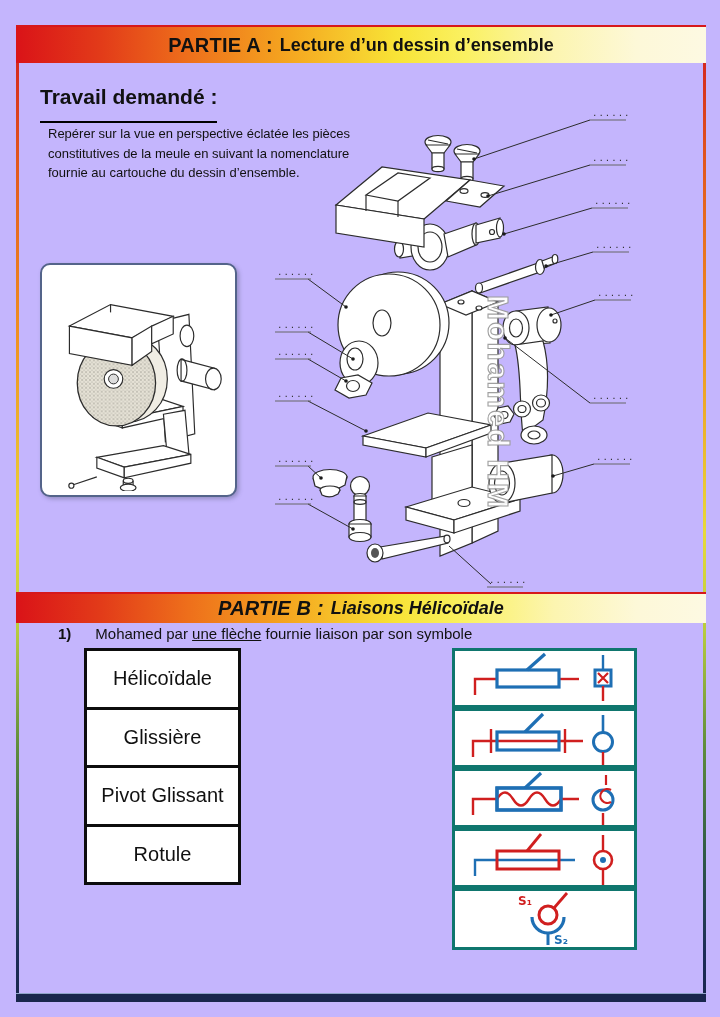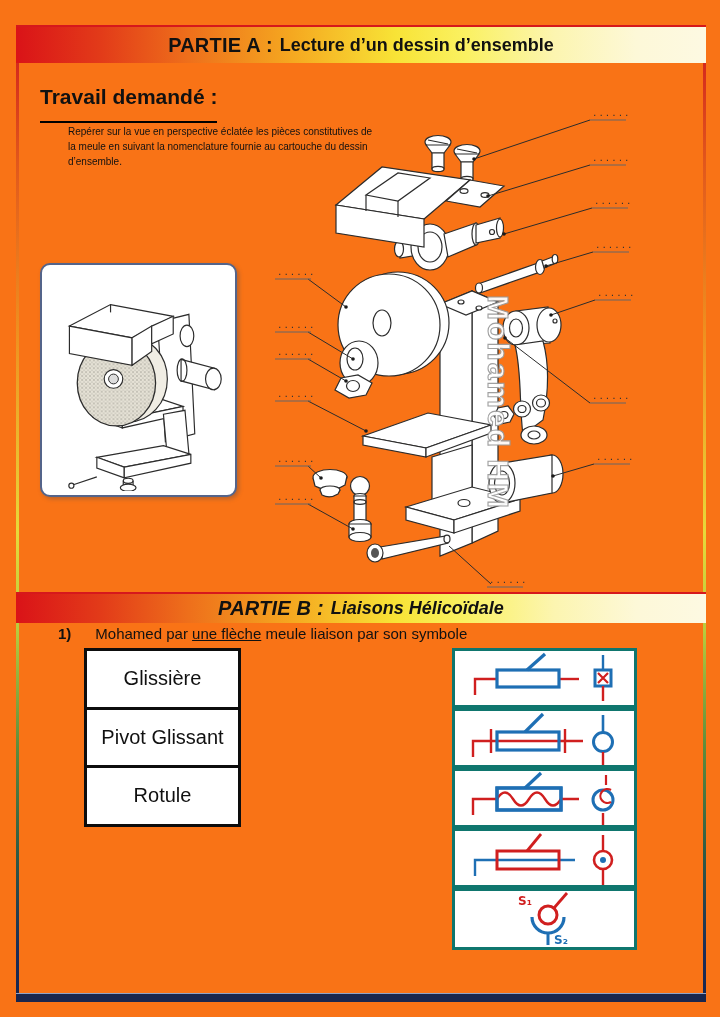--- a/index.html
+++ b/index.html
@@ -1,35 +1,35 @@
 <!DOCTYPE html>
 <html><head>
 <meta charset="utf-8">
 <style>
   html,body{margin:0;padding:0;background:#fff;}
-  .page{position:relative;width:720px;height:1017px;background:#f97316;overflow:hidden;
+  .page{position:relative;width:720px;height:1017px;background:#c4b5fd;overflow:hidden;
         font-family:"Liberation Sans",sans-serif;color:#111;}
   
   .edge{position:absolute;top:25px;height:976px;width:3px;
         background:linear-gradient(180deg,#cf191e 0%,#e1571c 14%,#ef9120 32%,#e7d93a 52%,#b8cc3e 62%,#5e8c3c 74%,#2f5a46 85%,#1c2c57 95%,#19264d 100%);}
   .edge.left{left:16px;} .edge.right{left:703px;}
   .footer-bar{position:absolute;left:16px;top:993px;width:690px;height:8px;
         background:#19264d;border-top:1px solid #8fa3c8;}
   
   .banner{position:absolute;left:16px;width:690px;display:flex;align-items:center;justify-content:center;
         background:linear-gradient(90deg,#da1318 0%,#e23a19 12%,#ee6f1b 25%,#f5a820 40%,#f8e336 55%,#faf161 65%,#fcf5b0 78%,#fdf8d8 90%,#fdf9e2 100%);
         border-top:2px solid #d6181c;}
   .banner-a{top:25px;height:36px;}
   .banner-b{top:592px;height:29px;font-style:italic;}
   .banner .part{font-weight:800;font-size:20px;letter-spacing:.2px;}
   .banner .title{font-weight:700;font-size:18px;margin-left:7px;}
   
   .work-heading{position:absolute;left:40px;top:85px;font-size:21px;font-weight:800;
         border-bottom:2.5px solid #000;padding-bottom:12px;}
-  .work-body{position:absolute;left:68px;top:124px;width:306px;font-size:10px;line-height:1.5;}
+  .work-body{position:absolute;left:48px;top:124px;width:306px;font-size:13px;line-height:1.5;}
   .photo-box{position:absolute;left:40px;top:263px;width:193px;height:230px;background:#fff;
         border:2px solid #54648a;border-radius:10px;box-shadow:2px 2px 4px rgba(60,70,90,.35);}
   .exploded{position:absolute;left:258px;top:95px;}
   
   .instruction{position:absolute;left:58px;top:625px;font-size:15px;}
   .instruction .num{font-weight:700;margin-right:24px;}
   .instruction .ul{text-decoration:underline;}
   .liaison-table{position:absolute;left:84px;top:648px;width:151px;border:3px solid #0d0d0d;}
   .liaison-row{height:55.5px;display:flex;align-items:center;justify-content:center;
         font-size:20px;border-bottom:3px solid #0d0d0d;background:#fff;}
@@ -316,24 +316,25 @@
         <text class="dots" x="231" y="488">......</text>
     </g>
   </svg>
 
   <div class="banner banner-b">
     <span class="part">PARTIE B :</span>
     <span class="title">Liaisons Hélicoïdale</span>
   </div>
 
   <div class="instruction">
-    <span class="num">1)</span><span>Mohamed par </span><span class="ul">une flèche</span><span> meule liaison par son symbole</span>
+    <span class="num">1)</span><span>Mohamed par </span><span class="ul">une flèche</span><span> fournie liaison par son symbole</span>
   </div>
 
   <div class="liaison-table">
+    <div class="liaison-row">Hélicoïdale</div>
     <div class="liaison-row">Glissière</div>
     <div class="liaison-row">Pivot Glissant</div>
     <div class="liaison-row">Rotule</div>
   </div>
 
   <div class="symbol-table">
 
     <div class="sym-cell std">
       <svg width="179" height="54" viewBox="0 0 179 54">
         <path d="M20,44 L20,28 L42,28" stroke="#d01f1f" stroke-width="2.4" fill="none"></path>

